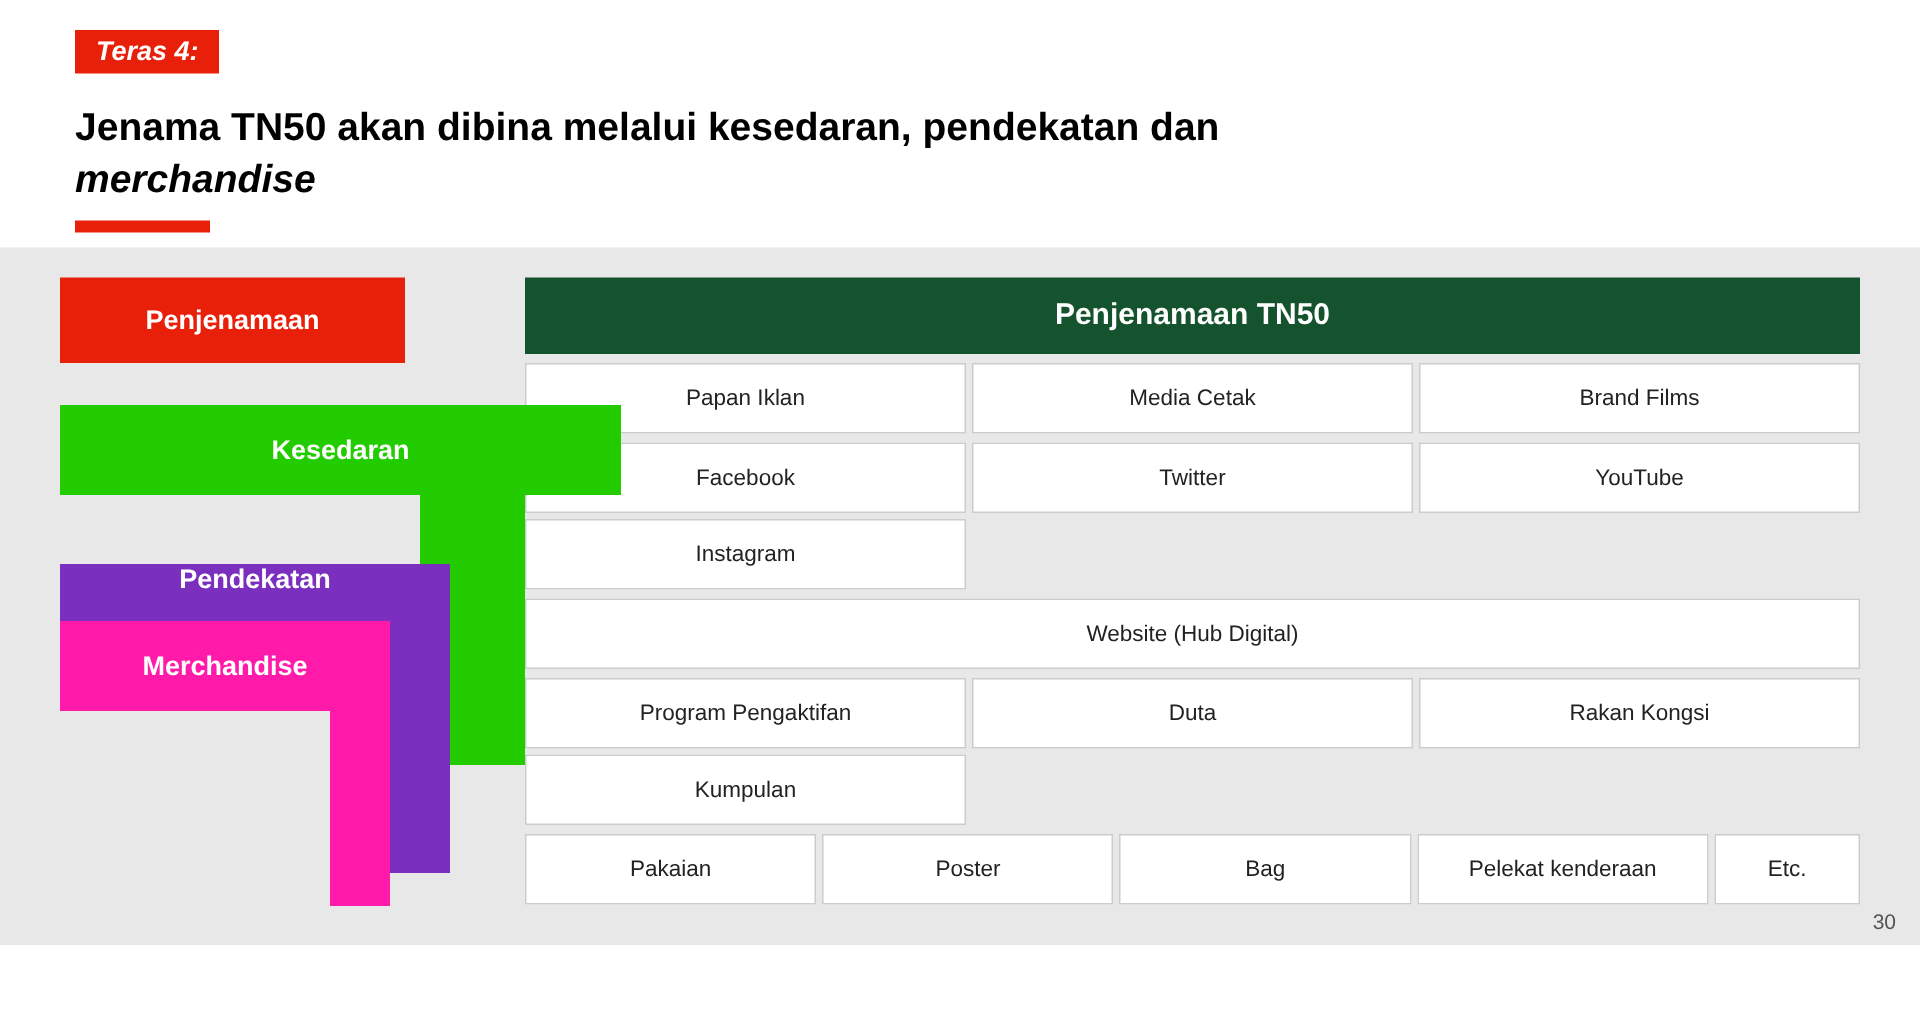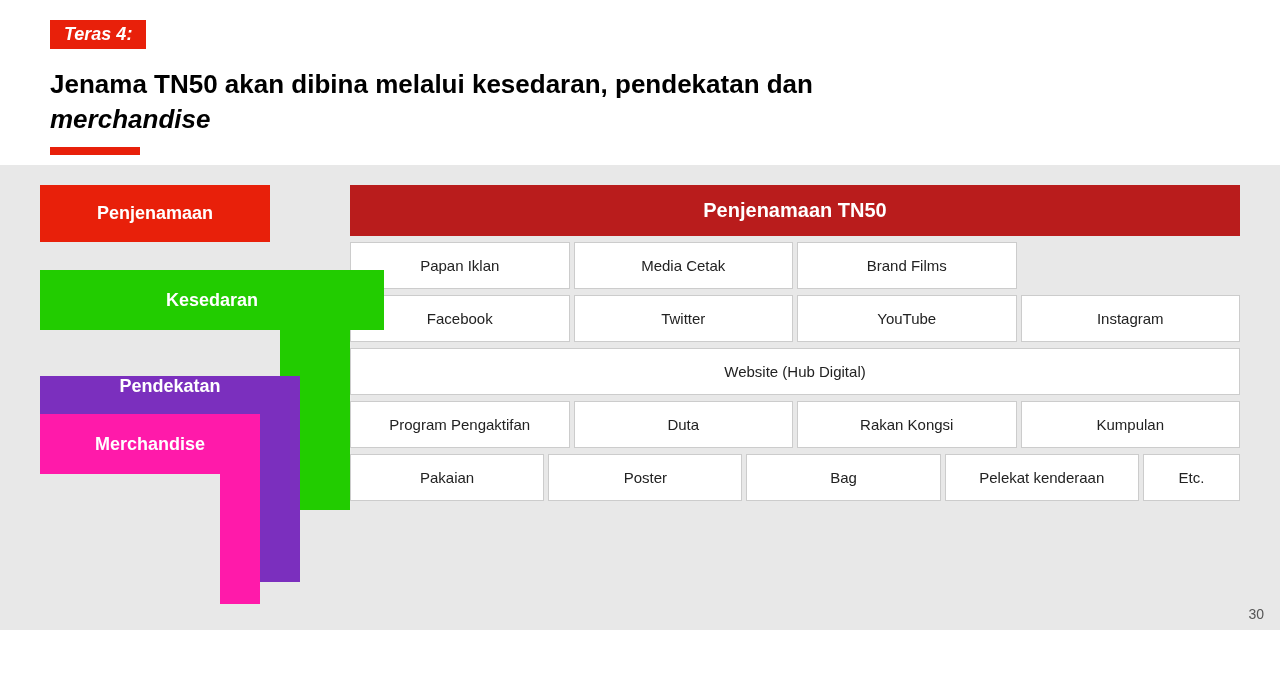--- a/index.html
+++ b/index.html
@@ -75,36 +75,36 @@
     }
 
     .right-col {
       flex: 1;
       display: flex;
       flex-direction: column;
       gap: 6px;
     }
 
     .header-bar {
-      background: #b91c1c;
+      background: #14532d;
       color: #fff;
       font-weight: bold;
       font-size: 20px;
       text-align: center;
       padding: 14px 10px;
       width: 100%;
     }
 
     .grid-row {
       display: grid;
       gap: 4px;
       width: 100%;
     }
 
-    .grid-row-4 { grid-template-columns: 1fr 1fr 1fr 1fr; }
+    .grid-row-4 { grid-template-columns: 1fr 1fr 1fr; }
     .grid-row-1 { grid-template-columns: 1fr; }
     .grid-row-5 { grid-template-columns: 1fr 1fr 1fr 1fr 0.5fr; }
 
     .cell {
       background: #fff;
       border: 1px solid #ccc;
       text-align: center;
       padding: 14px 6px;
       font-size: 15px;
       color: #222;
@@ -137,21 +137,21 @@
 <div class="bottom-section">
 
   <div class="left-col">
 
     <div class="penj-row">
       <div class="label-btn penjenamaan-btn">Penjenamaan</div>
     </div>
 
     <div style="position:relative; width: 310px;">
 
-      <div style="position:absolute; left:0; top:0; width:344px; height:60px; background:#22cc00; z-index:1; display:flex; align-items:center; justify-content:center;">
+      <div style="position:absolute; left:0; top:0; width:374px; height:60px; background:#22cc00; z-index:1; display:flex; align-items:center; justify-content:center;">
         <span style="color:#fff; font-weight:bold; font-size:18px;">Kesedaran</span>
       </div>
 
       <div style="position:absolute; left:240px; top:60px; width:70px; height:180px; background:#22cc00; z-index:0;"></div>
 
       <div style="position:absolute; left:0; top:72px; width:260px; height:60px; background:#7b2fbe; z-index:2; display:flex; justify-content:center;margin-top:34px;">
         <span style="color:#fff; font-weight:bold; font-size:18px;">Pendekatan</span>
       </div>
 
       <div style="position:absolute; left:215px; top:132px; width:45px; height:180px; background:#7b2fbe; z-index:1;"></div>

